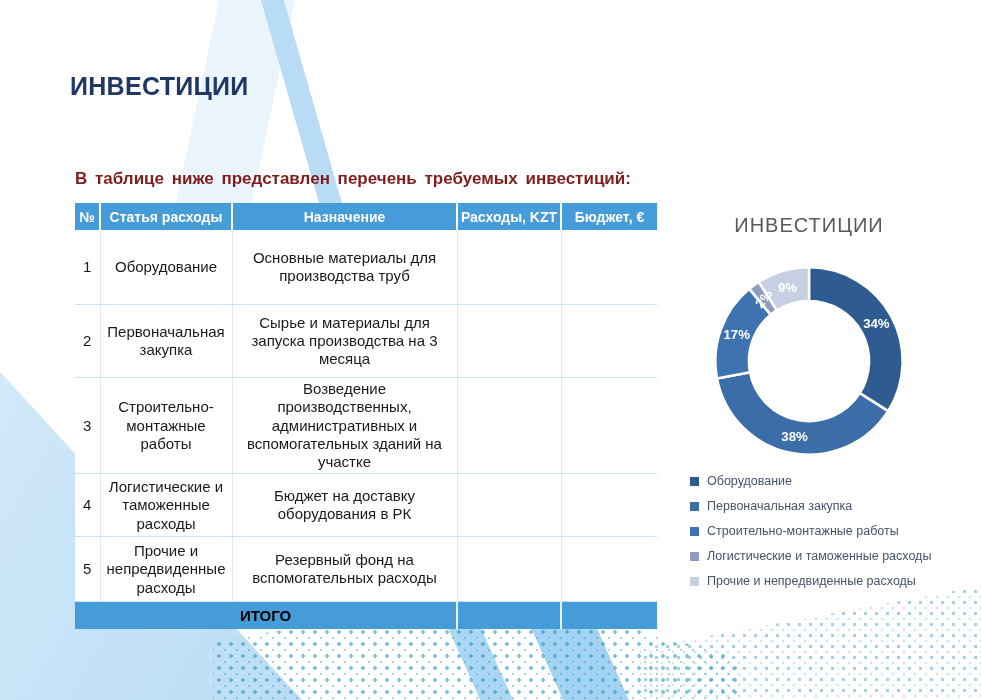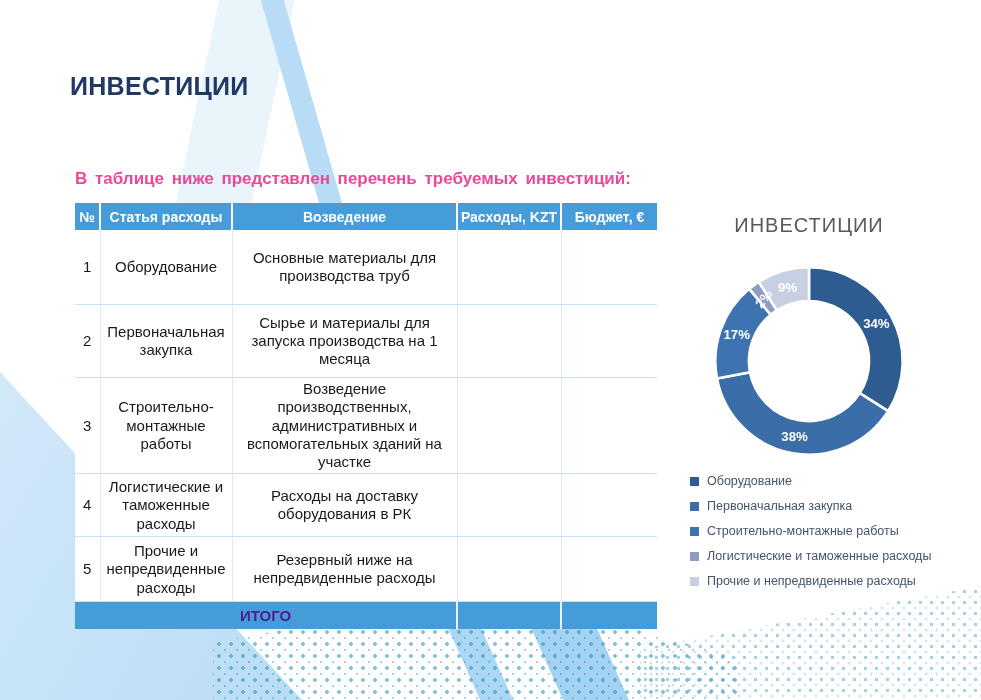--- a/index.html
+++ b/index.html
@@ -50,21 +50,21 @@
     background-position:0 0,5.5px 5.5px;
     clip-path:polygon(0 55%,100% 0,100% 100%,0 100%);
   }
   
   .slide-title{
     position:absolute;z-index:2;left:70px;top:72px;
     font-size:25px;font-weight:bold;color:#1F3864;letter-spacing:.3px;
   }
   .subtitle{
     position:absolute;z-index:2;left:75px;top:169px;
-    font-size:17px;font-weight:bold;color:#ec4899;word-spacing:3px;
+    font-size:17px;font-weight:bold;color:#7f1d1d;word-spacing:3px;
   }
   
   table.inv{
     position:absolute;z-index:2;left:75px;top:203px;width:582px;
     border-collapse:collapse;table-layout:fixed;
   }
   table.inv col.c-num{width:25px;}
   table.inv col.c-item{width:132px;}
   table.inv col.c-purpose{width:225px;}
   table.inv col.c-kzt{width:104px;}
@@ -76,21 +76,21 @@
   table.inv th:last-child{border-right:none;margin-left:28px;}
   table.inv td{
     background:#fff;color:#1a1a1a;font-size:15px;text-align:center;
     vertical-align:middle;padding:2px 3px;line-height:1.22;
     border-bottom:1px solid #C9E2F2;border-right:1px solid #DCEAF5;
   }
   table.inv td:last-child{border-right:none;}
   tr.r1 td{height:70px;} tr.r2 td{height:68px;} tr.r3 td{height:90px;}
   tr.r4 td{height:58px;} tr.r5 td{height:60px;}
   tr.total td{
-    background:var(--header-blue);color:#4c1d95;font-weight:bold;font-size:15px;
+    background:var(--header-blue);color:#000000;font-weight:bold;font-size:15px;
     height:23px;border-bottom:none;border-right:2px solid #E8F4FB;
   }
   tr.total td:last-child{border-right:none;}
   
   .chart-title{
     position:absolute;z-index:2;left:688px;top:214px;width:242px;
     text-align:center;font-size:20px;color:#595959;letter-spacing:1px;
   }
   .donut-wrap{position:absolute;z-index:2;left:697px;top:249px;width:224px;height:224px;}
   .legend{position:absolute;z-index:2;left:690px;top:474px;width:280px;}
@@ -118,56 +118,56 @@
       <col class="c-num">
       <col class="c-item">
       <col class="c-purpose">
       <col class="c-kzt">
       <col class="c-eur">
     </colgroup>
   <tbody>
       <tr>
     <th>№</th>
     <th>Статья расходы</th>
-    <th>Возведение</th>
+    <th>Назначение</th>
     <th>Расходы, KZT</th>
     <th>Бюджет, €</th>
   </tr>
   <tr class="r1">
     <td>1</td>
     <td>Оборудование</td>
     <td>Основные материалы для производства труб</td>
     <td></td>
     <td></td>
   </tr>
   <tr class="r2">
     <td>2</td>
     <td>Первоначальная закупка</td>
-    <td>Сырье и материалы для запуска производства на 1 месяца</td>
+    <td>Сырье и материалы для запуска производства на 3 месяца</td>
     <td></td>
     <td></td>
   </tr>
   <tr class="r3">
     <td>3</td>
     <td>Строительно-монтажные работы</td>
     <td>Возведение производственных, административных и вспомогательных зданий на участке</td>
     <td></td>
     <td></td>
   </tr>
   <tr class="r4">
     <td>4</td>
     <td>Логистические и таможенные расходы</td>
-    <td>Расходы на доставку оборудования в РК</td>
+    <td>Бюджет на доставку оборудования в РК</td>
     <td></td>
     <td></td>
   </tr>
   <tr class="r5">
     <td>5</td>
     <td>Прочие и непредвиденные расходы</td>
-    <td>Резервный ниже на непредвиденные расходы</td>
+    <td>Резервный фонд на вспомогательных расходы</td>
     <td></td>
     <td></td>
   </tr>
   <tr class="total">
     <td colspan="3">ИТОГО</td>
     <td></td>
     <td></td>
   </tr>
 </tbody>
   </table>

